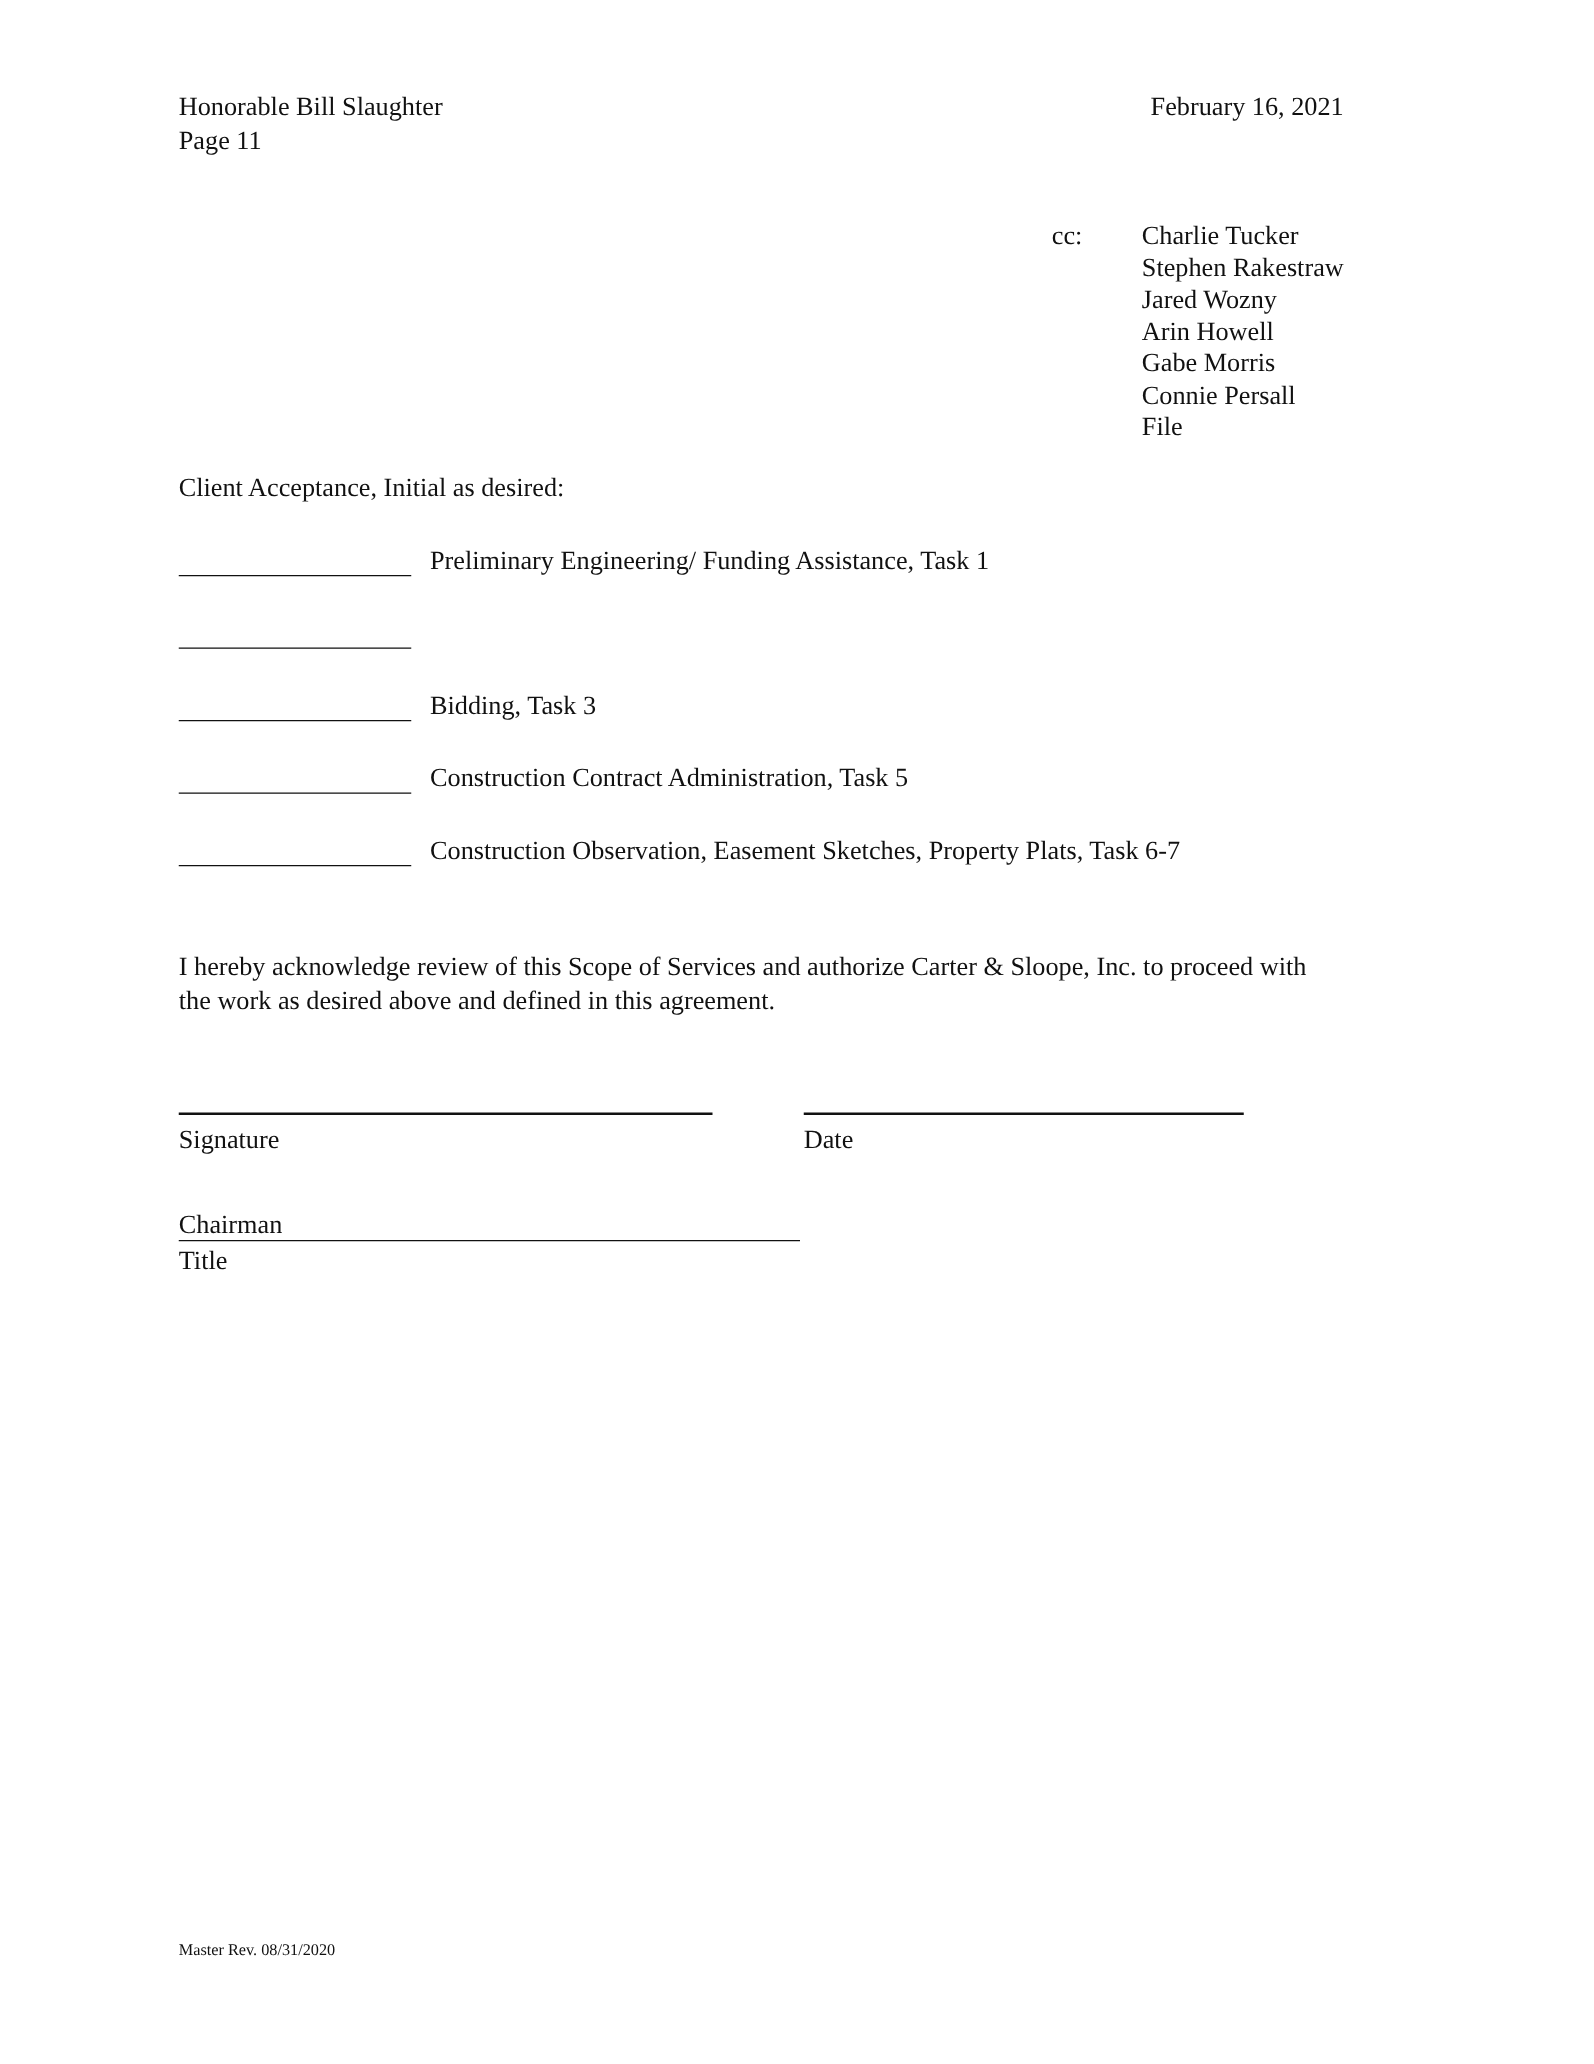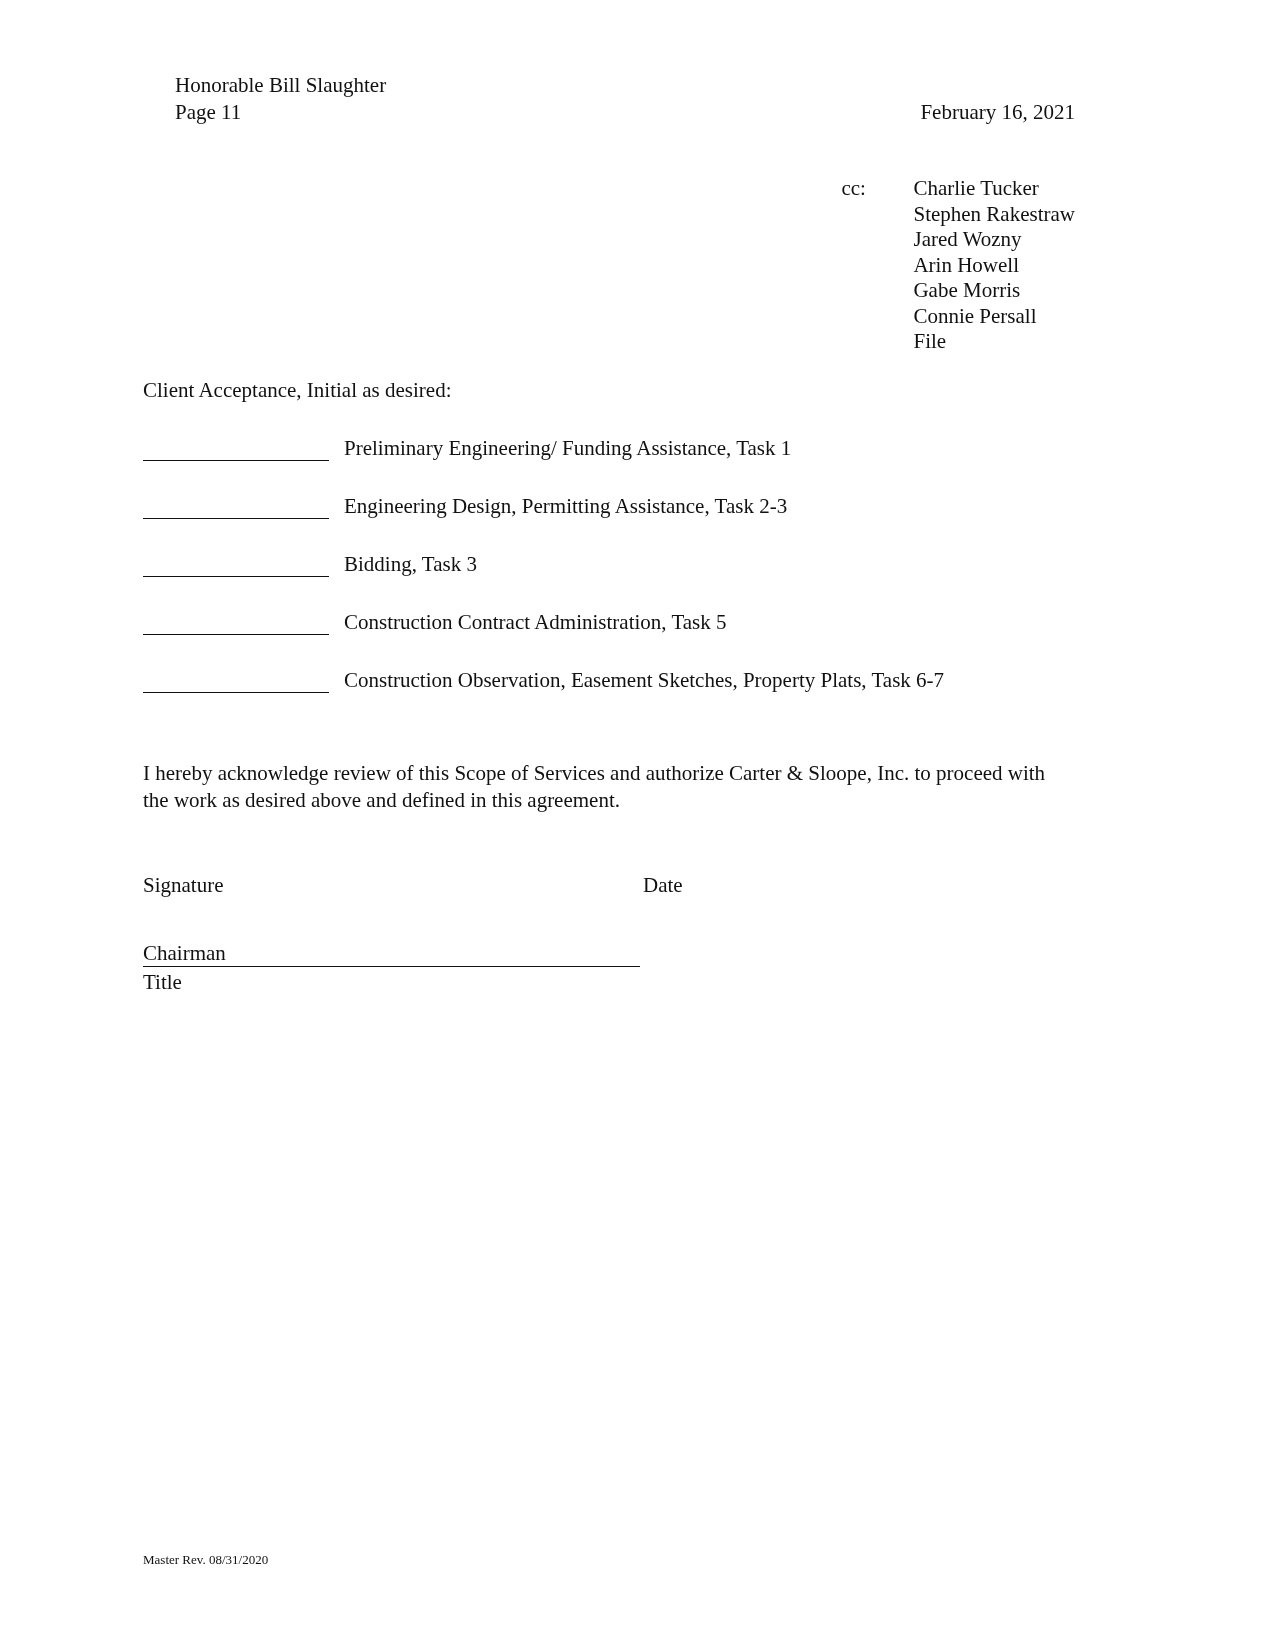--- a/index.html
+++ b/index.html
@@ -18,23 +18,22 @@
   .content {
     position: absolute;
     left: 143px;
     top: 72px;
     width: 932px;
   }
   
   .header-row {
     display: flex;
     justify-content: space-between;
-    align-items: flex-end;
+    align-items: flex-start;
     line-height: 27px;
-    margin-left: 32px;
   }
   
   .cc-block {
     display: flex;
     margin-top: 50px;
     line-height: 25.5px;
     justify-content: flex-end;
   }
   .cc-label { width: 72px; }
   
@@ -57,21 +56,21 @@
   .ack-paragraph {
     margin-top: 67px;
     line-height: 27px;
     width: 932px;
   }
   
   .sig-row {
     display: flex;
     margin-top: 52px;
   }
-  .sig-col { display: flex; flex-direction: row; }
+  .sig-col { display: flex; flex-direction: column; }
   .sig-col-signature { width: 427px; margin-right: 73px; }
   .sig-col-date { width: 352px; }
   .sig-line {
     border-bottom: 2px solid #111111;
     height: 26px;
   }
   .sig-label { margin-top: 6px; line-height: 26px; }
   .title-block { margin-top: 42px; }
   .title-line {
     width: 497px;
@@ -116,21 +115,20 @@
     </div>
 
     <div class="acceptance-heading">Client Acceptance, Initial as desired:</div>
 
     <div class="initial-row">
       <span class="blank-line"></span>
       <span>Preliminary Engineering/ Funding Assistance, Task 1</span>
     </div>
     <div class="initial-row">
       <span class="blank-line"></span>
-      <span>Engineering Design, Permitting Assistance, Task 2-3</span>
     </div>
     <div class="initial-row">
       <span class="blank-line"></span>
       <span>Bidding, Task 3</span>
     </div>
     <div class="initial-row">
       <span class="blank-line"></span>
       <span>Construction Contract Administration, Task 5</span>
     </div>
     <div class="initial-row">

